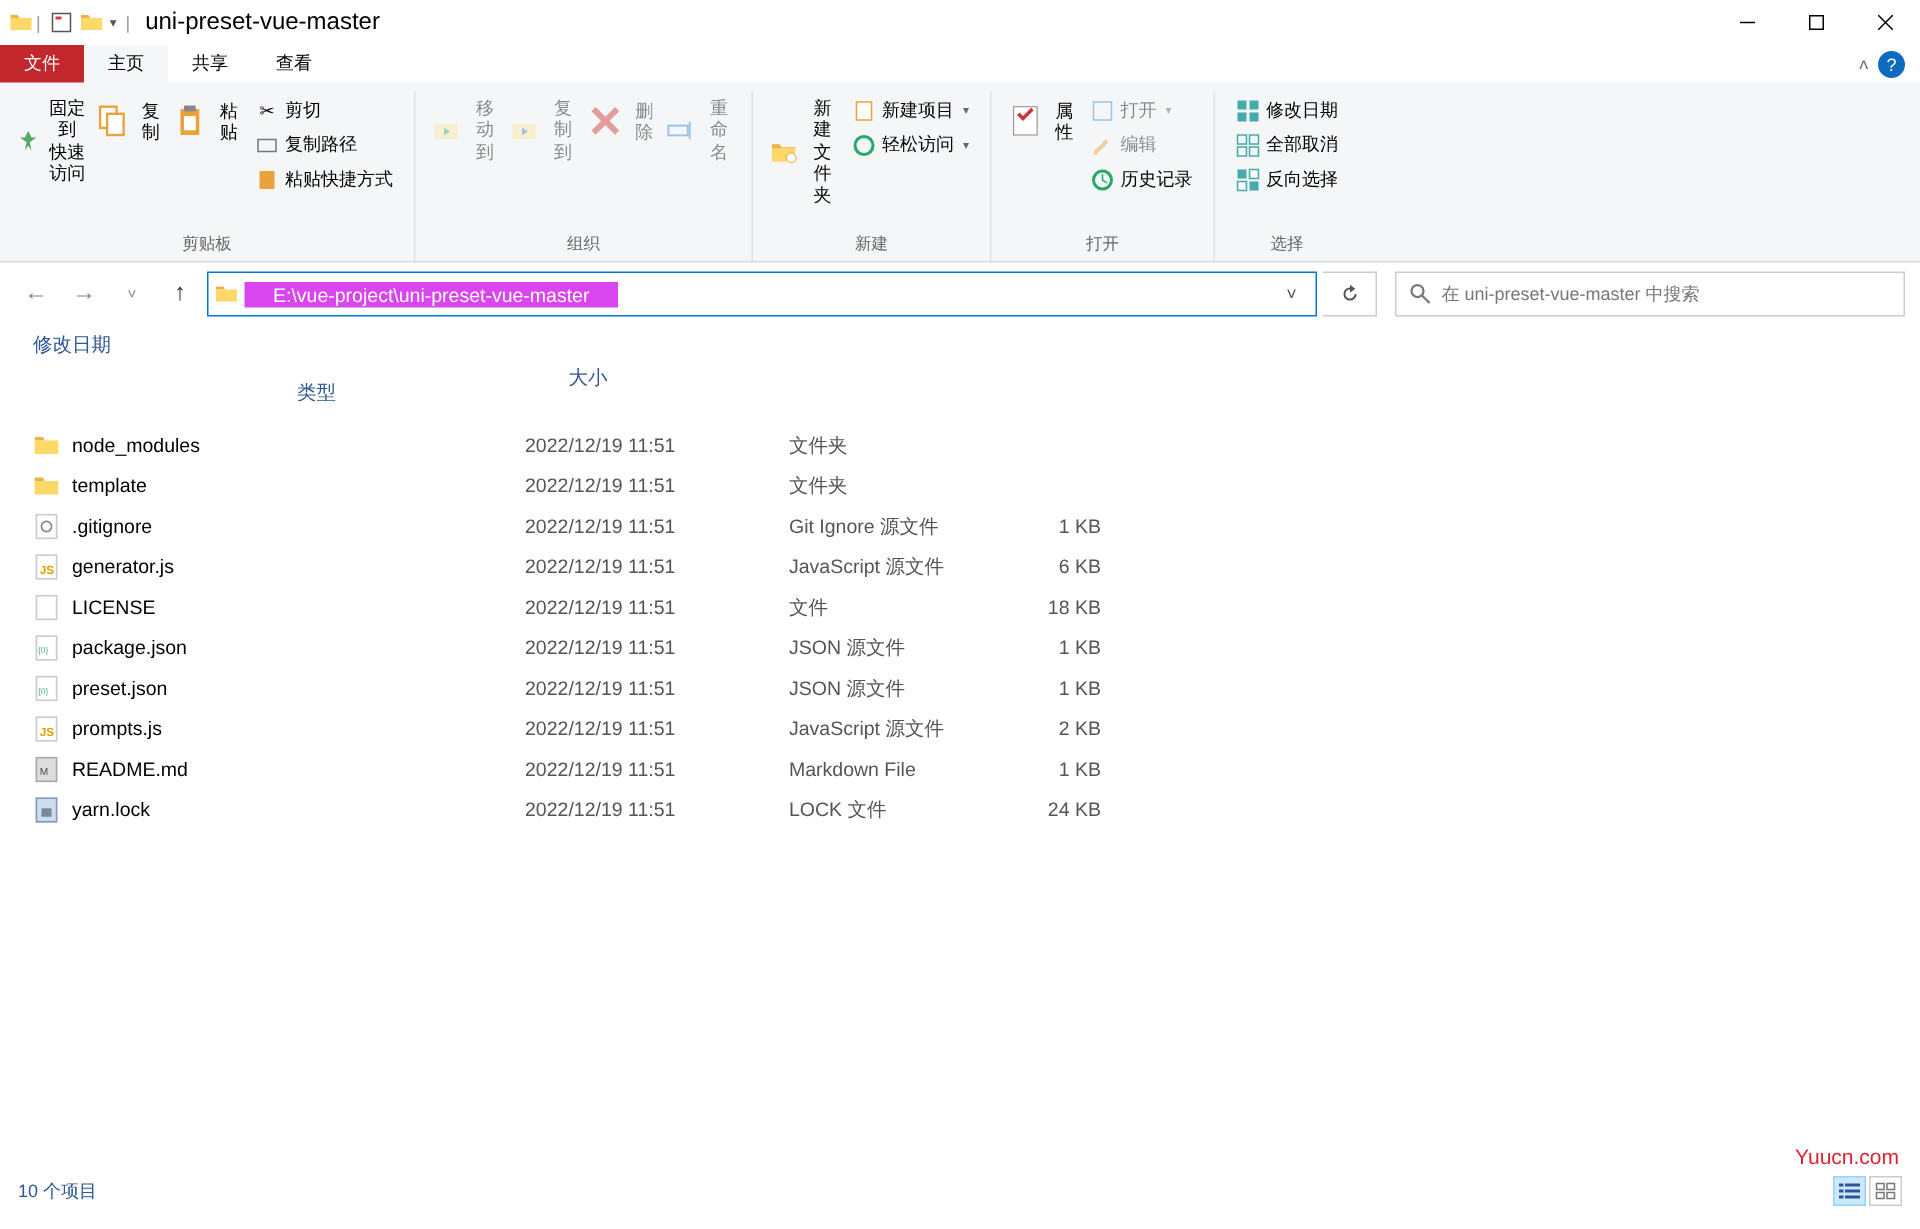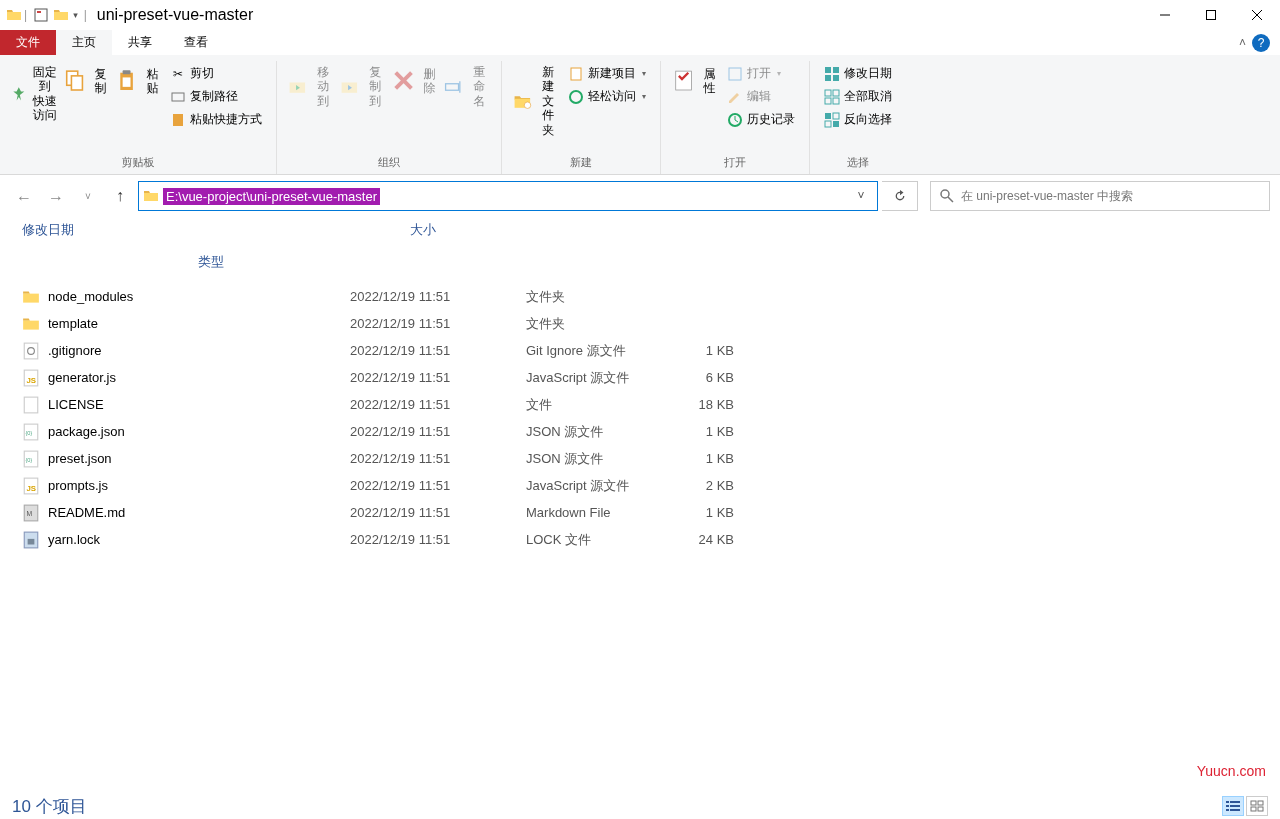--- a/index.html
+++ b/index.html
@@ -31,42 +31,42 @@
 .small-btn { display: flex; align-items: center; gap: 4px; padding: 2px 4px; font-size: 12px; white-space: nowrap; }
 .small-btn .dd { font-size: 8px; color: #666; margin-left: 2px; }
 .ico { width: 16px; height: 16px; display: inline-flex; align-items: center; justify-content: center; }
 .ico-lg { width: 32px; height: 32px; display: inline-flex; align-items: center; justify-content: center; }
 
 .navbar { height: 42px; display: flex; align-items: center; padding: 6px 10px; gap: 4px; }
 .nav-arrow { width: 28px; height: 28px; display: flex; align-items: center; justify-content: center; color: #888; font-size: 16px; }
 .nav-arrow.enabled { color: #333; }
 .address { flex: 1; border: 1px solid #0078d7; height: 30px; display: flex; align-items: center; padding: 0 4px; }
 .address .folder-ico { width:16px; height:16px; margin-right:4px; }
-.address .path { background: #a21caf; color: #fff; padding: 1px 3px; font-size: 13px; }
+.address .path { background: #d946ef; color: #fff; padding: 1px 19px; font-size: 13px; }
 .address .dd-btn { margin-left: auto; width: 24px; text-align: center; color: #555; }
 .refresh-box { border: 1px solid #ccc; border-left: none; width: 36px; height: 30px; display: flex; align-items: center; justify-content: center; }
 .search { border: 1px solid #ccc; height: 30px; width: 340px; margin-left: 8px; display: flex; align-items: center; padding: 0 8px; color: #777; }
 .search .ico { margin-right: 6px; }
 
 .headers { display: flex; padding: 4px 0 6px 22px; color: #2e5596; font-size: 13px; border-bottom: 0; }
 .headers > div { padding-left: 0; }
 .col-name { width: 328px; }
 .col-date { width: 176px; }
 .col-type { width: 150px; margin-top: 32px; }
-.col-size { width: 88px; text-align: right; }
+.col-size { width: 88px; text-align: center; margin-top: 22px; }
 
 .files { padding: 6px 0; }
 .file-row { display: flex; align-items: center; height: 27px; padding-left: 22px; font-size: 13px; }
 .file-row .fico { width: 18px; height: 18px; margin-right: 8px; }
 .file-row .fname { width: 302px; }
 .file-row .fdate { width: 176px; color: #555; }
 .file-row .ftype { width: 150px; color: #555; }
 .file-row .fsize { width: 88px; text-align: right; color: #555; padding-right: 30px; }
 
-.statusbar { position: absolute; bottom: 0; left: 0; right: 0; height: 26px; display: flex; align-items: center; padding: 0 12px; font-size: 17px; color: #2e5596; }
+.statusbar { position: absolute; bottom: 12px; left: 0; right: 0; height: 26px; display: flex; align-items: center; padding: 0 12px; font-size: 12px; color: #2e5596; }
 .statusbar .view-icons { margin-left: auto; display: flex; gap: 2px; }
 .view-icon-box { width: 22px; height: 20px; border: 1px solid #ccc; display:flex; align-items:center; justify-content:center; }
 .view-icon-box.active { background: #cce8ff; border-color: #99d1ff; }
 
 .watermark { position: absolute; bottom: 40px; right: 14px; color: #d23; font-size: 14px; font-weight: 500; }
 
 
 .folder-svg { fill: #ffd868; }
 .folder-tab { fill: #e8b44a; }
 </style>

